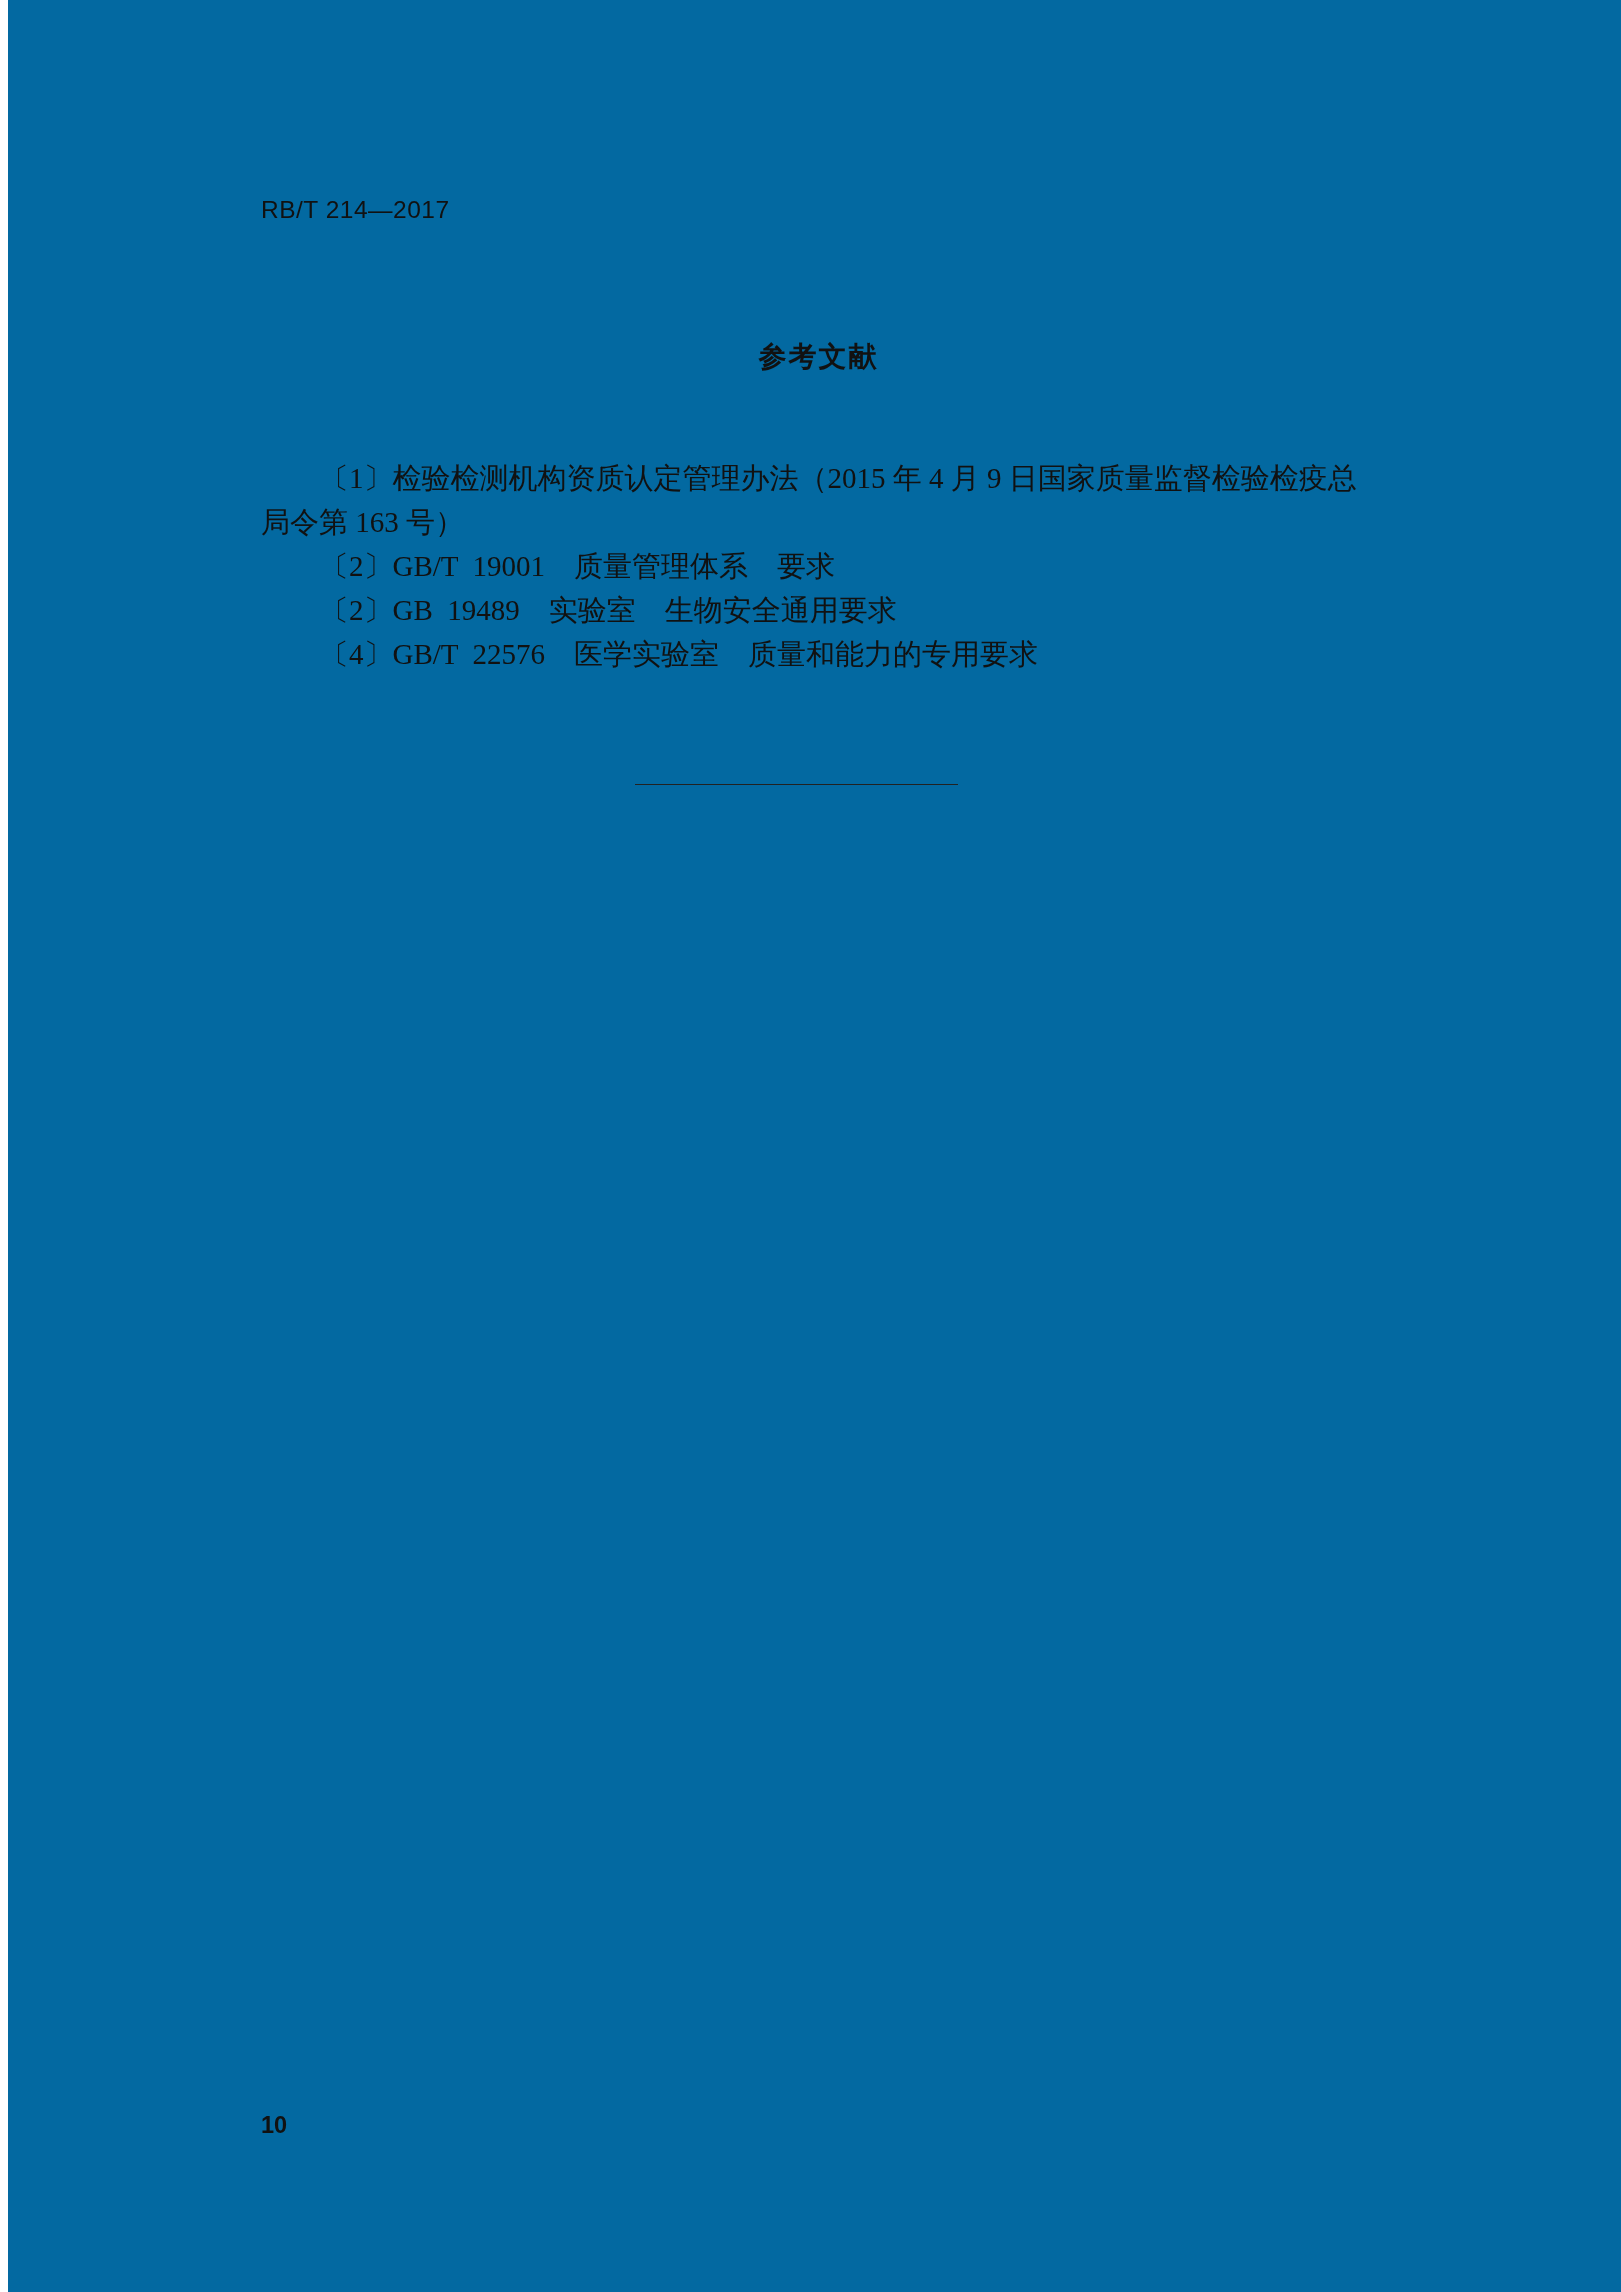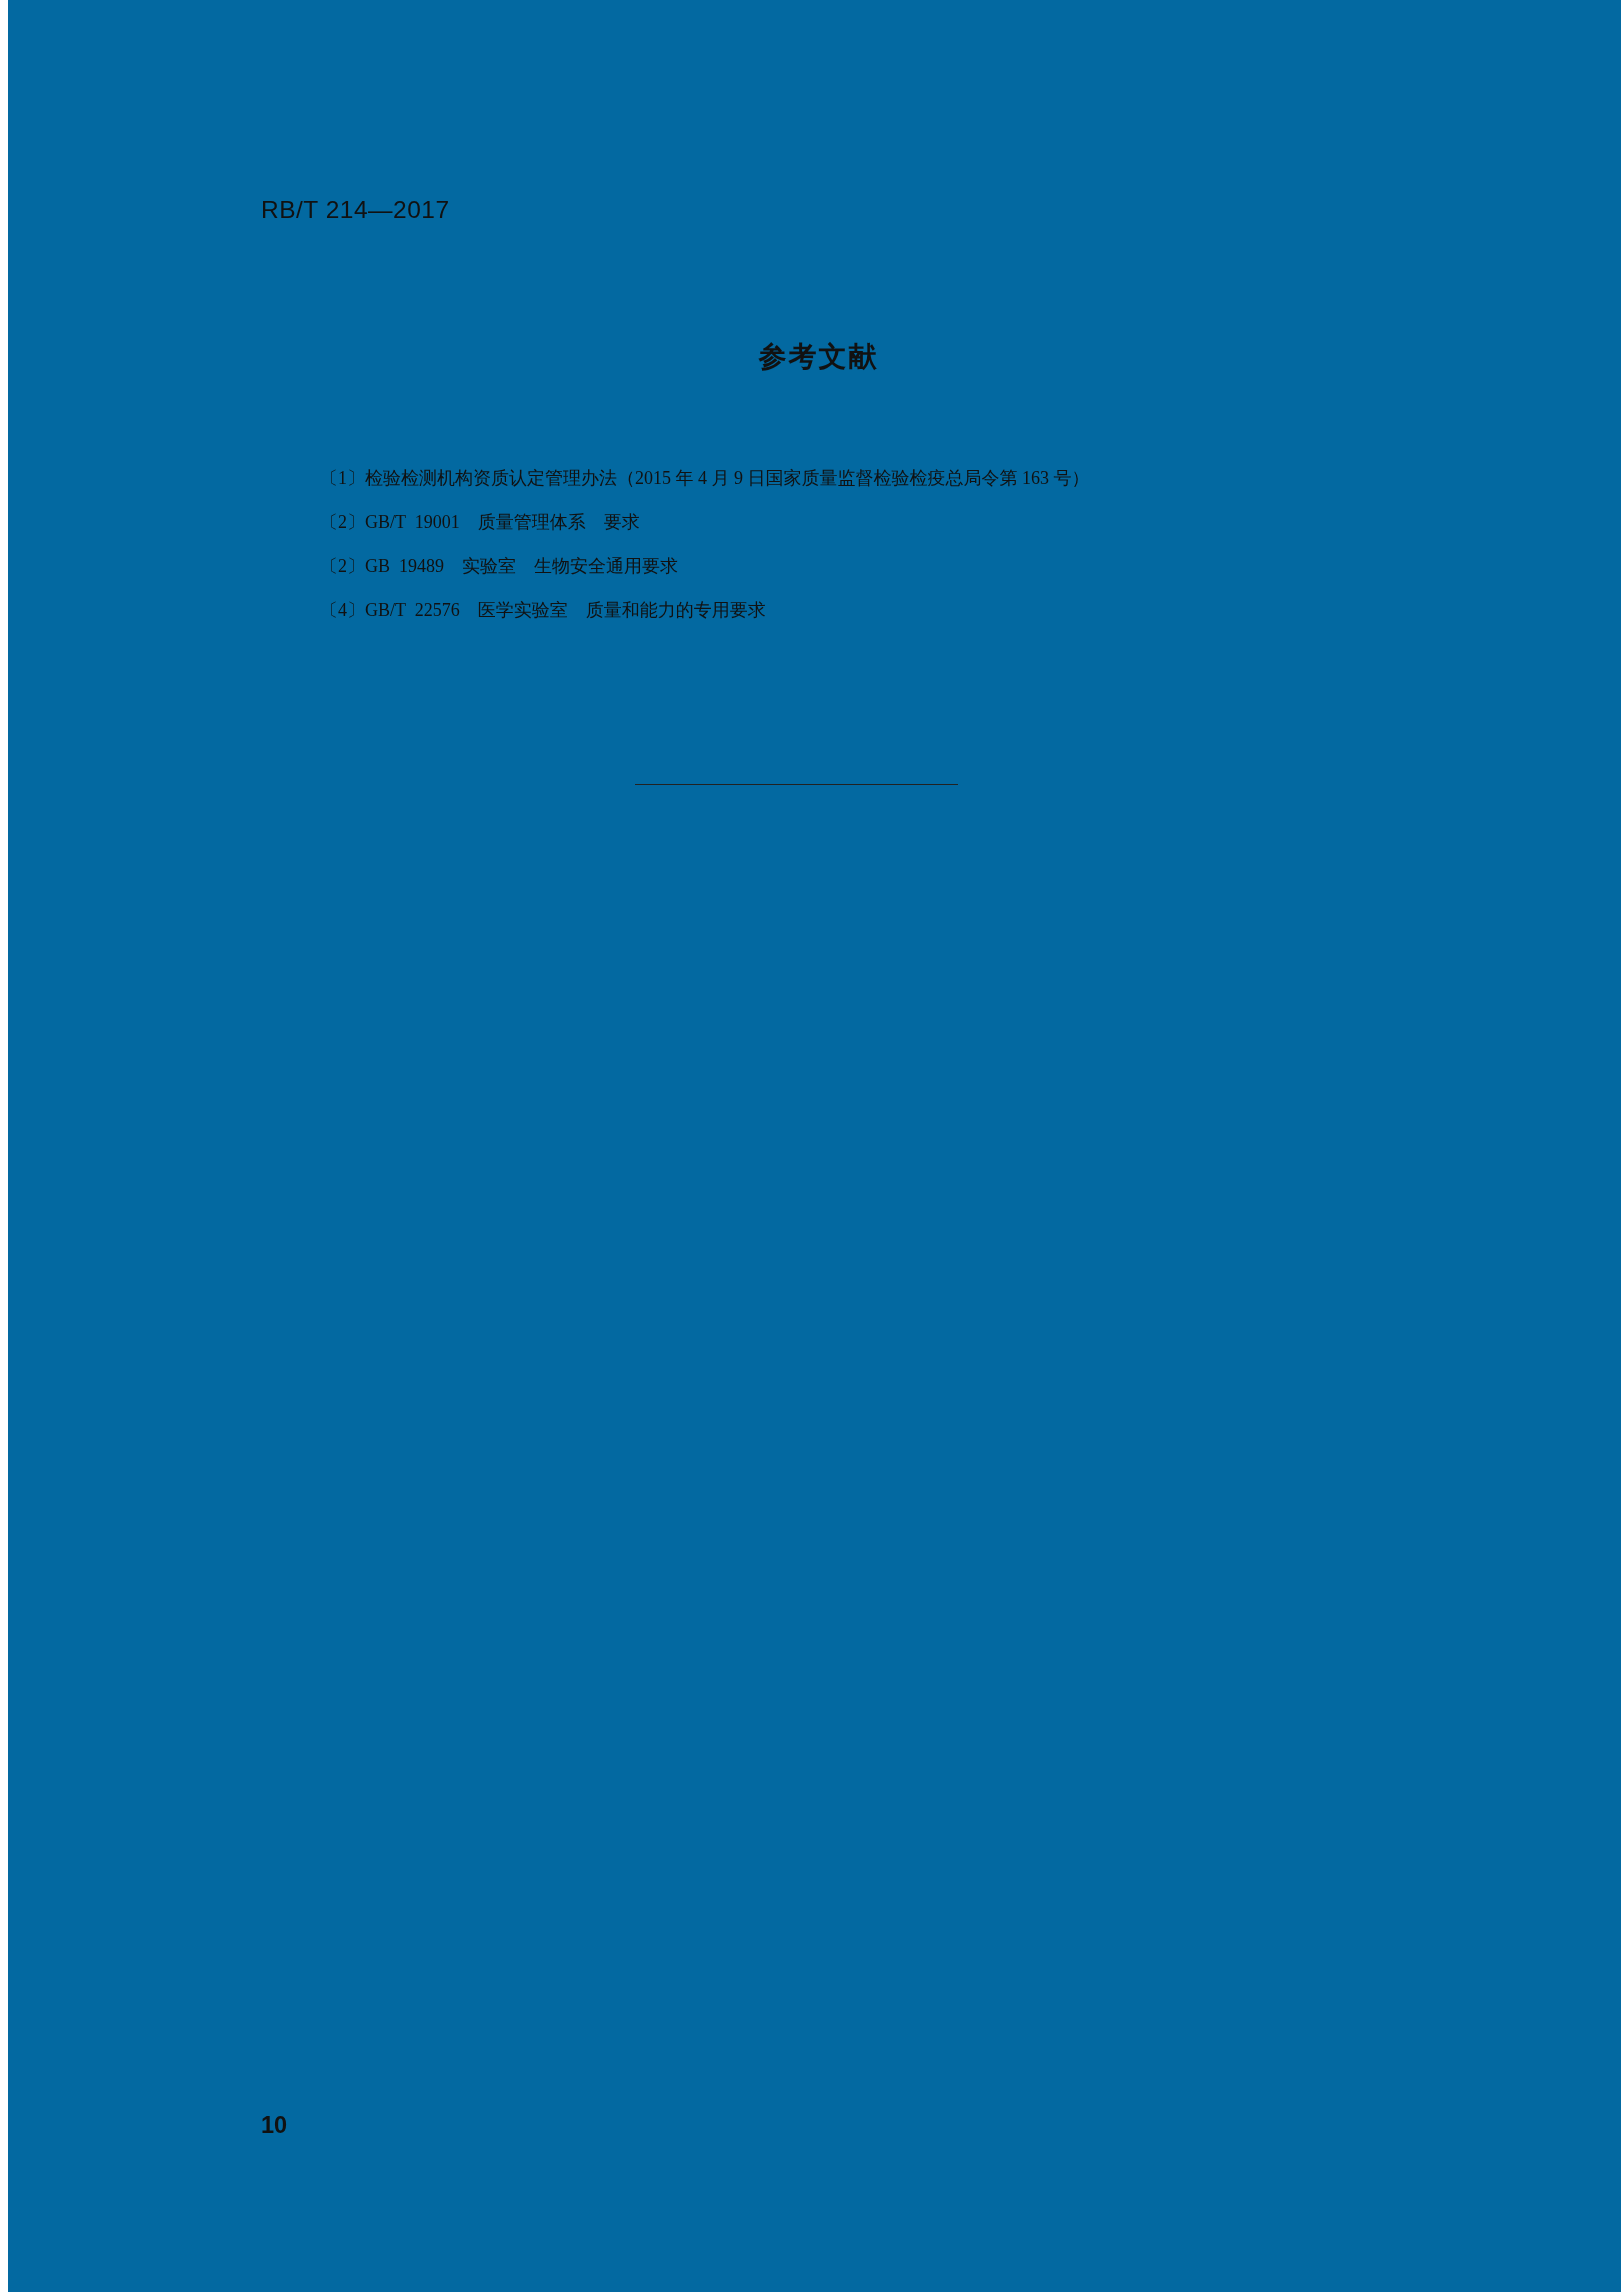--- a/index.html
+++ b/index.html
@@ -39,21 +39,21 @@
     letter-spacing: 2px;
     color: #111111;
   }
   .refs {
     position: absolute;
     left: 253px;
     top: 456px;
     width: 1117px;
   }
   .ref-line {
-    font-size: 18px;
+    font-size: 29px;
     line-height: 44px;
     color: #111111;
     text-indent: 59px;
     white-space: pre-wrap;
   }
   .rule {
     position: absolute;
     left: 627px;
     top: 784px;
     width: 323px;

